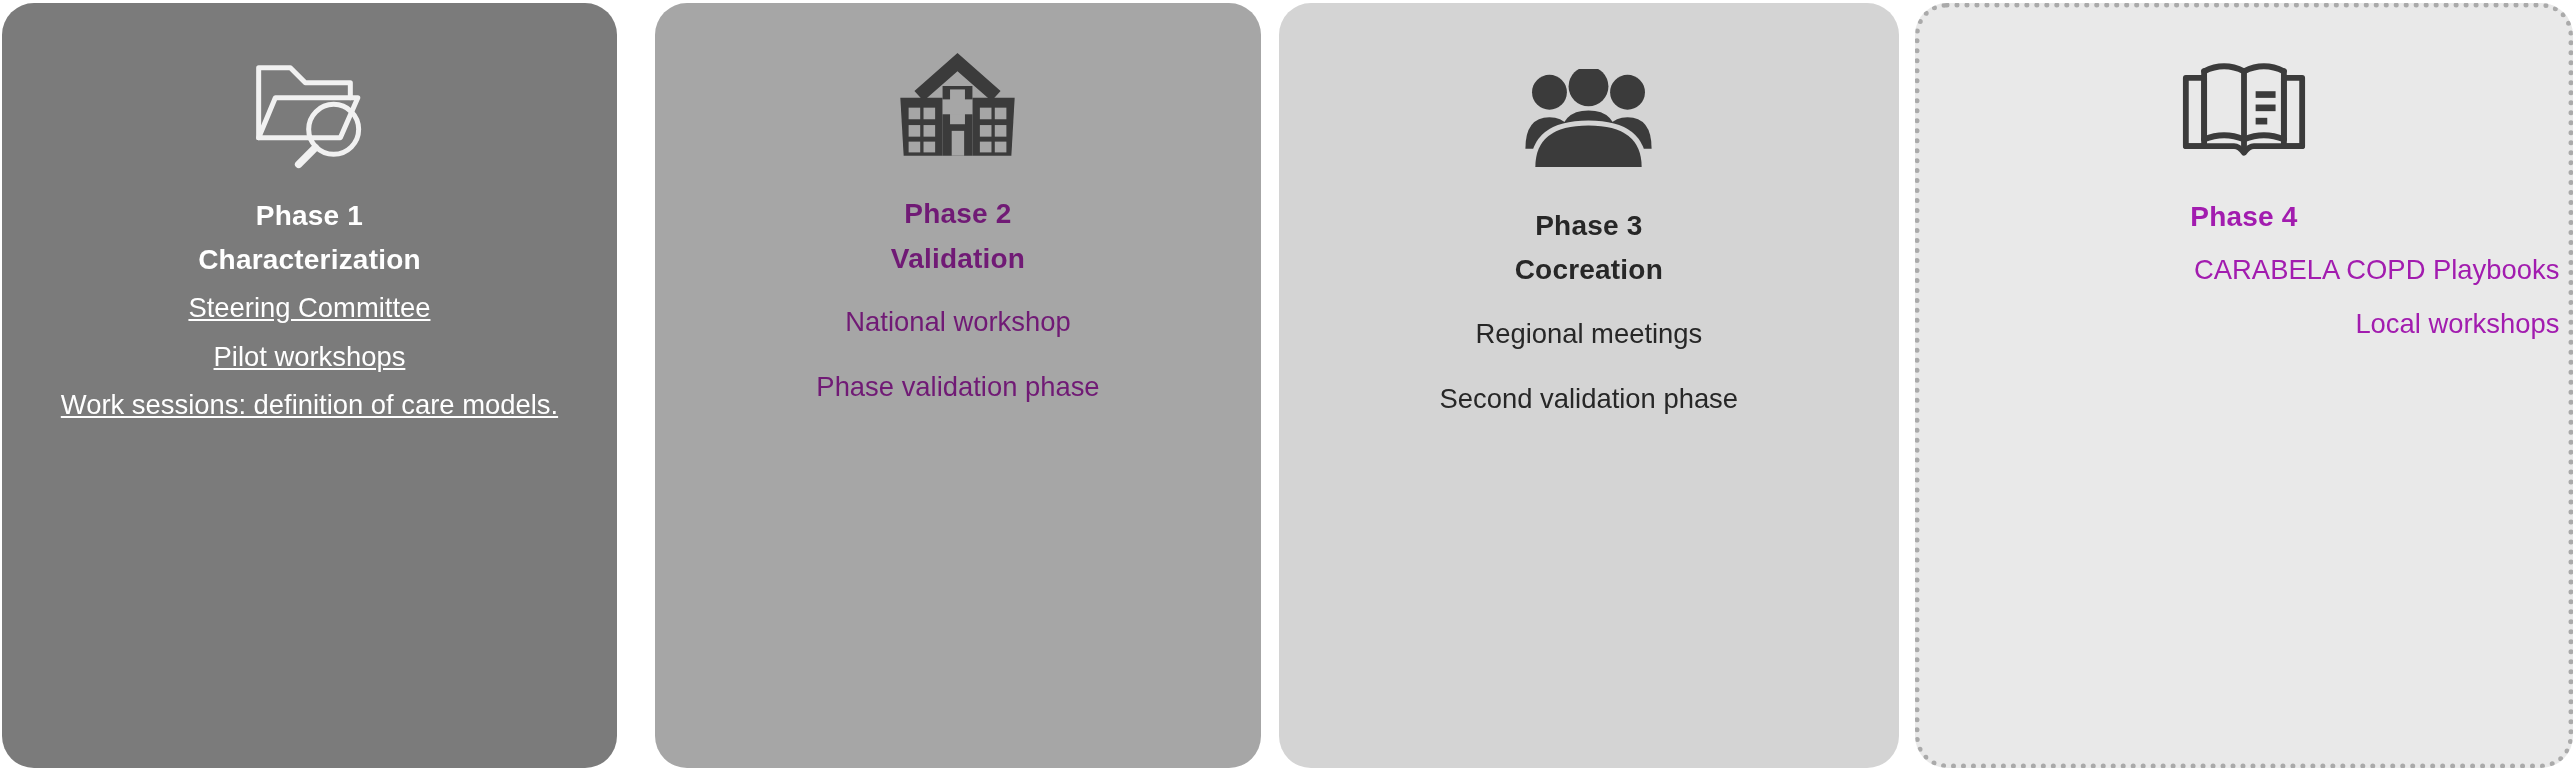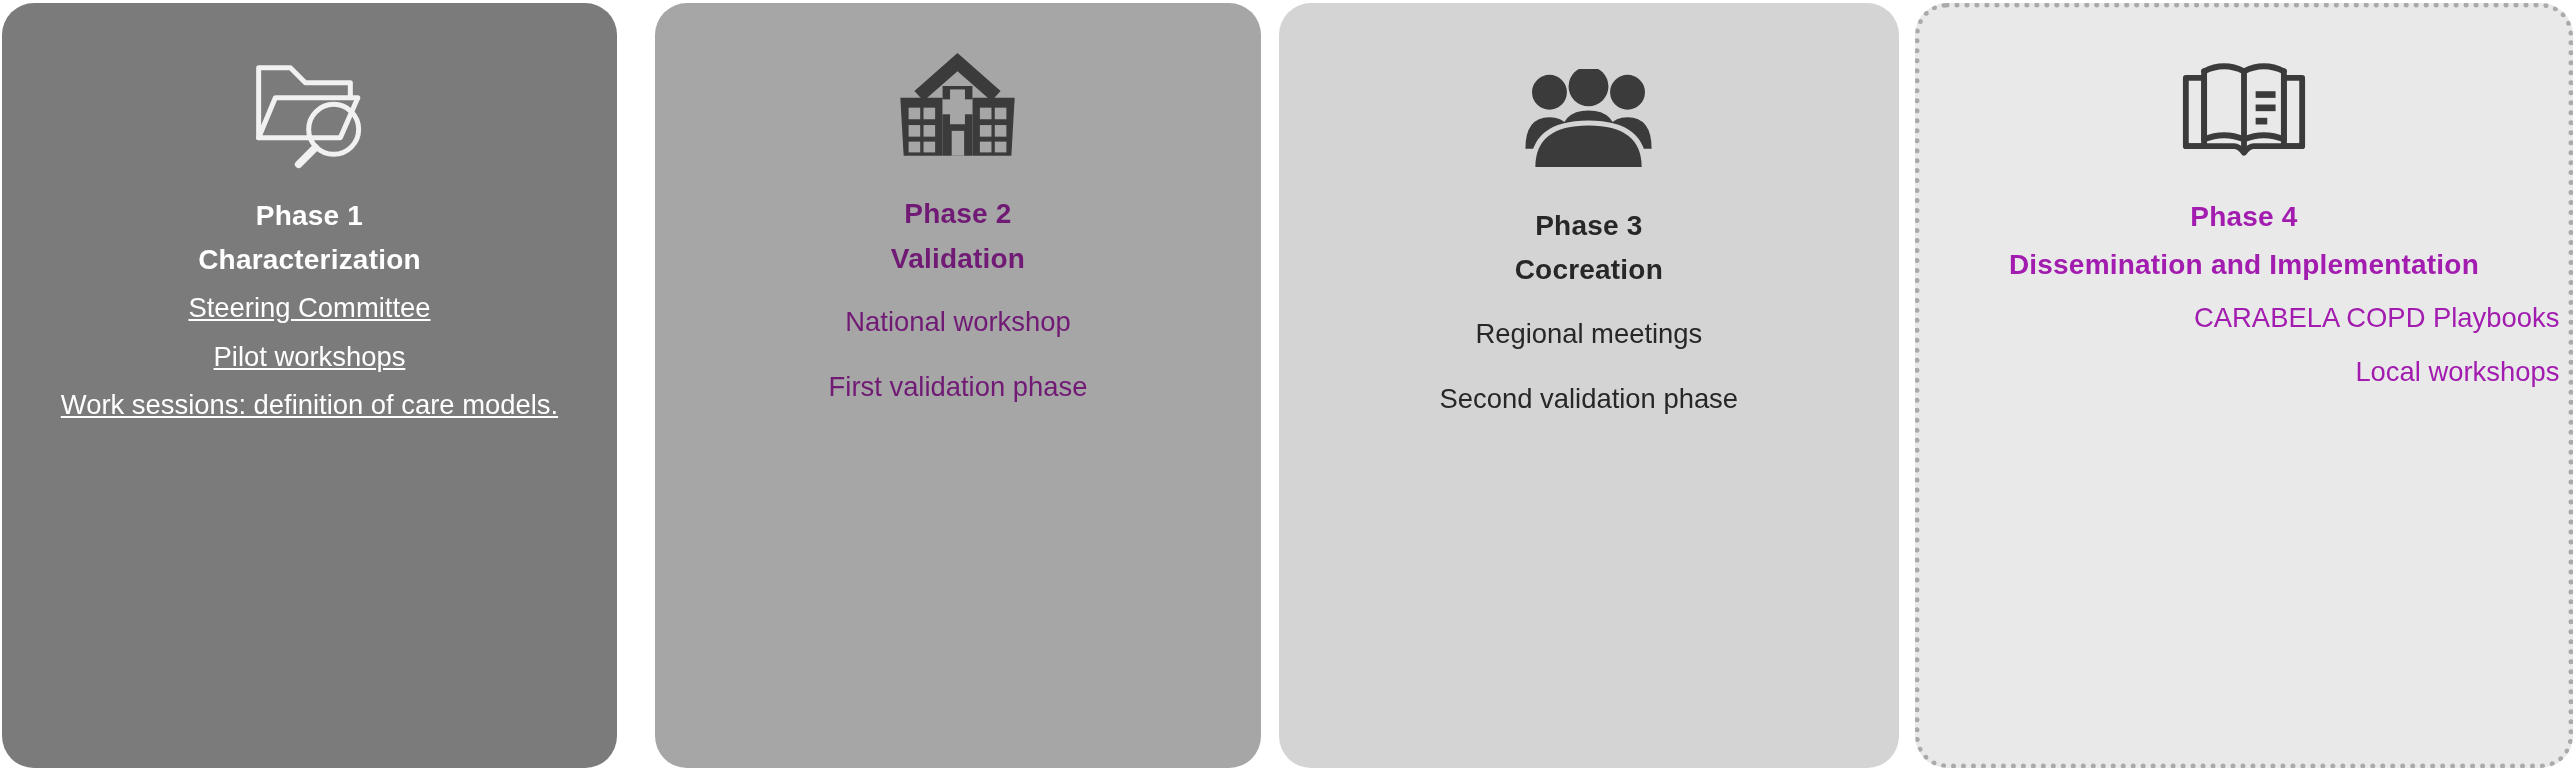--- a/index.html
+++ b/index.html
@@ -125,21 +125,21 @@
           <rect x="120" y="93" width="14" height="14"></rect>
           <rect x="102" y="113" width="14" height="13"></rect>
           <rect x="120" y="113" width="14" height="13"></rect>
         </g>
       </svg>
     </div>
     <div class="txt">
       <div class="phase-label">Phase 2</div>
       <div class="phase-name">Validation</div>
       <div class="bullet">National workshop</div>
-      <div class="bullet">First validation phase</div>
+      <div class="bullet">Phase validation phase</div>
     </div>
   </div>
 
   <div class="card card-3">
     <div class="icon-wrap">
       <svg width="133" height="98" viewBox="0 0 160 118" aria-hidden="true">
         <g fill="#3b3b3b">
           <circle cx="33" cy="28" r="21"></circle>
           <path d="M4 96 Q4 58 33 58 Q62 58 62 96 Z"></path>
           <circle cx="127" cy="28" r="21"></circle>
@@ -175,20 +175,19 @@
         </g>
         <g stroke="#3b3b3b" stroke-width="8" stroke-linecap="butt">
           <line x1="92" y1="50" x2="116" y2="50"></line>
           <line x1="92" y1="66" x2="116" y2="66"></line>
           <line x1="92" y1="82" x2="106" y2="82"></line>
         </g>
       </svg>
     </div>
     <div class="txt">
       <div class="phase-label">Phase 4</div>
-      <div class="phase-name">Dissemination and Implementation</div>
       <div class="bullet">CARABELA COPD Playbooks</div>
       <div class="bullet">Local workshops</div>
     </div>
   </div>
 
 </div>
 
 
 </body></html>

